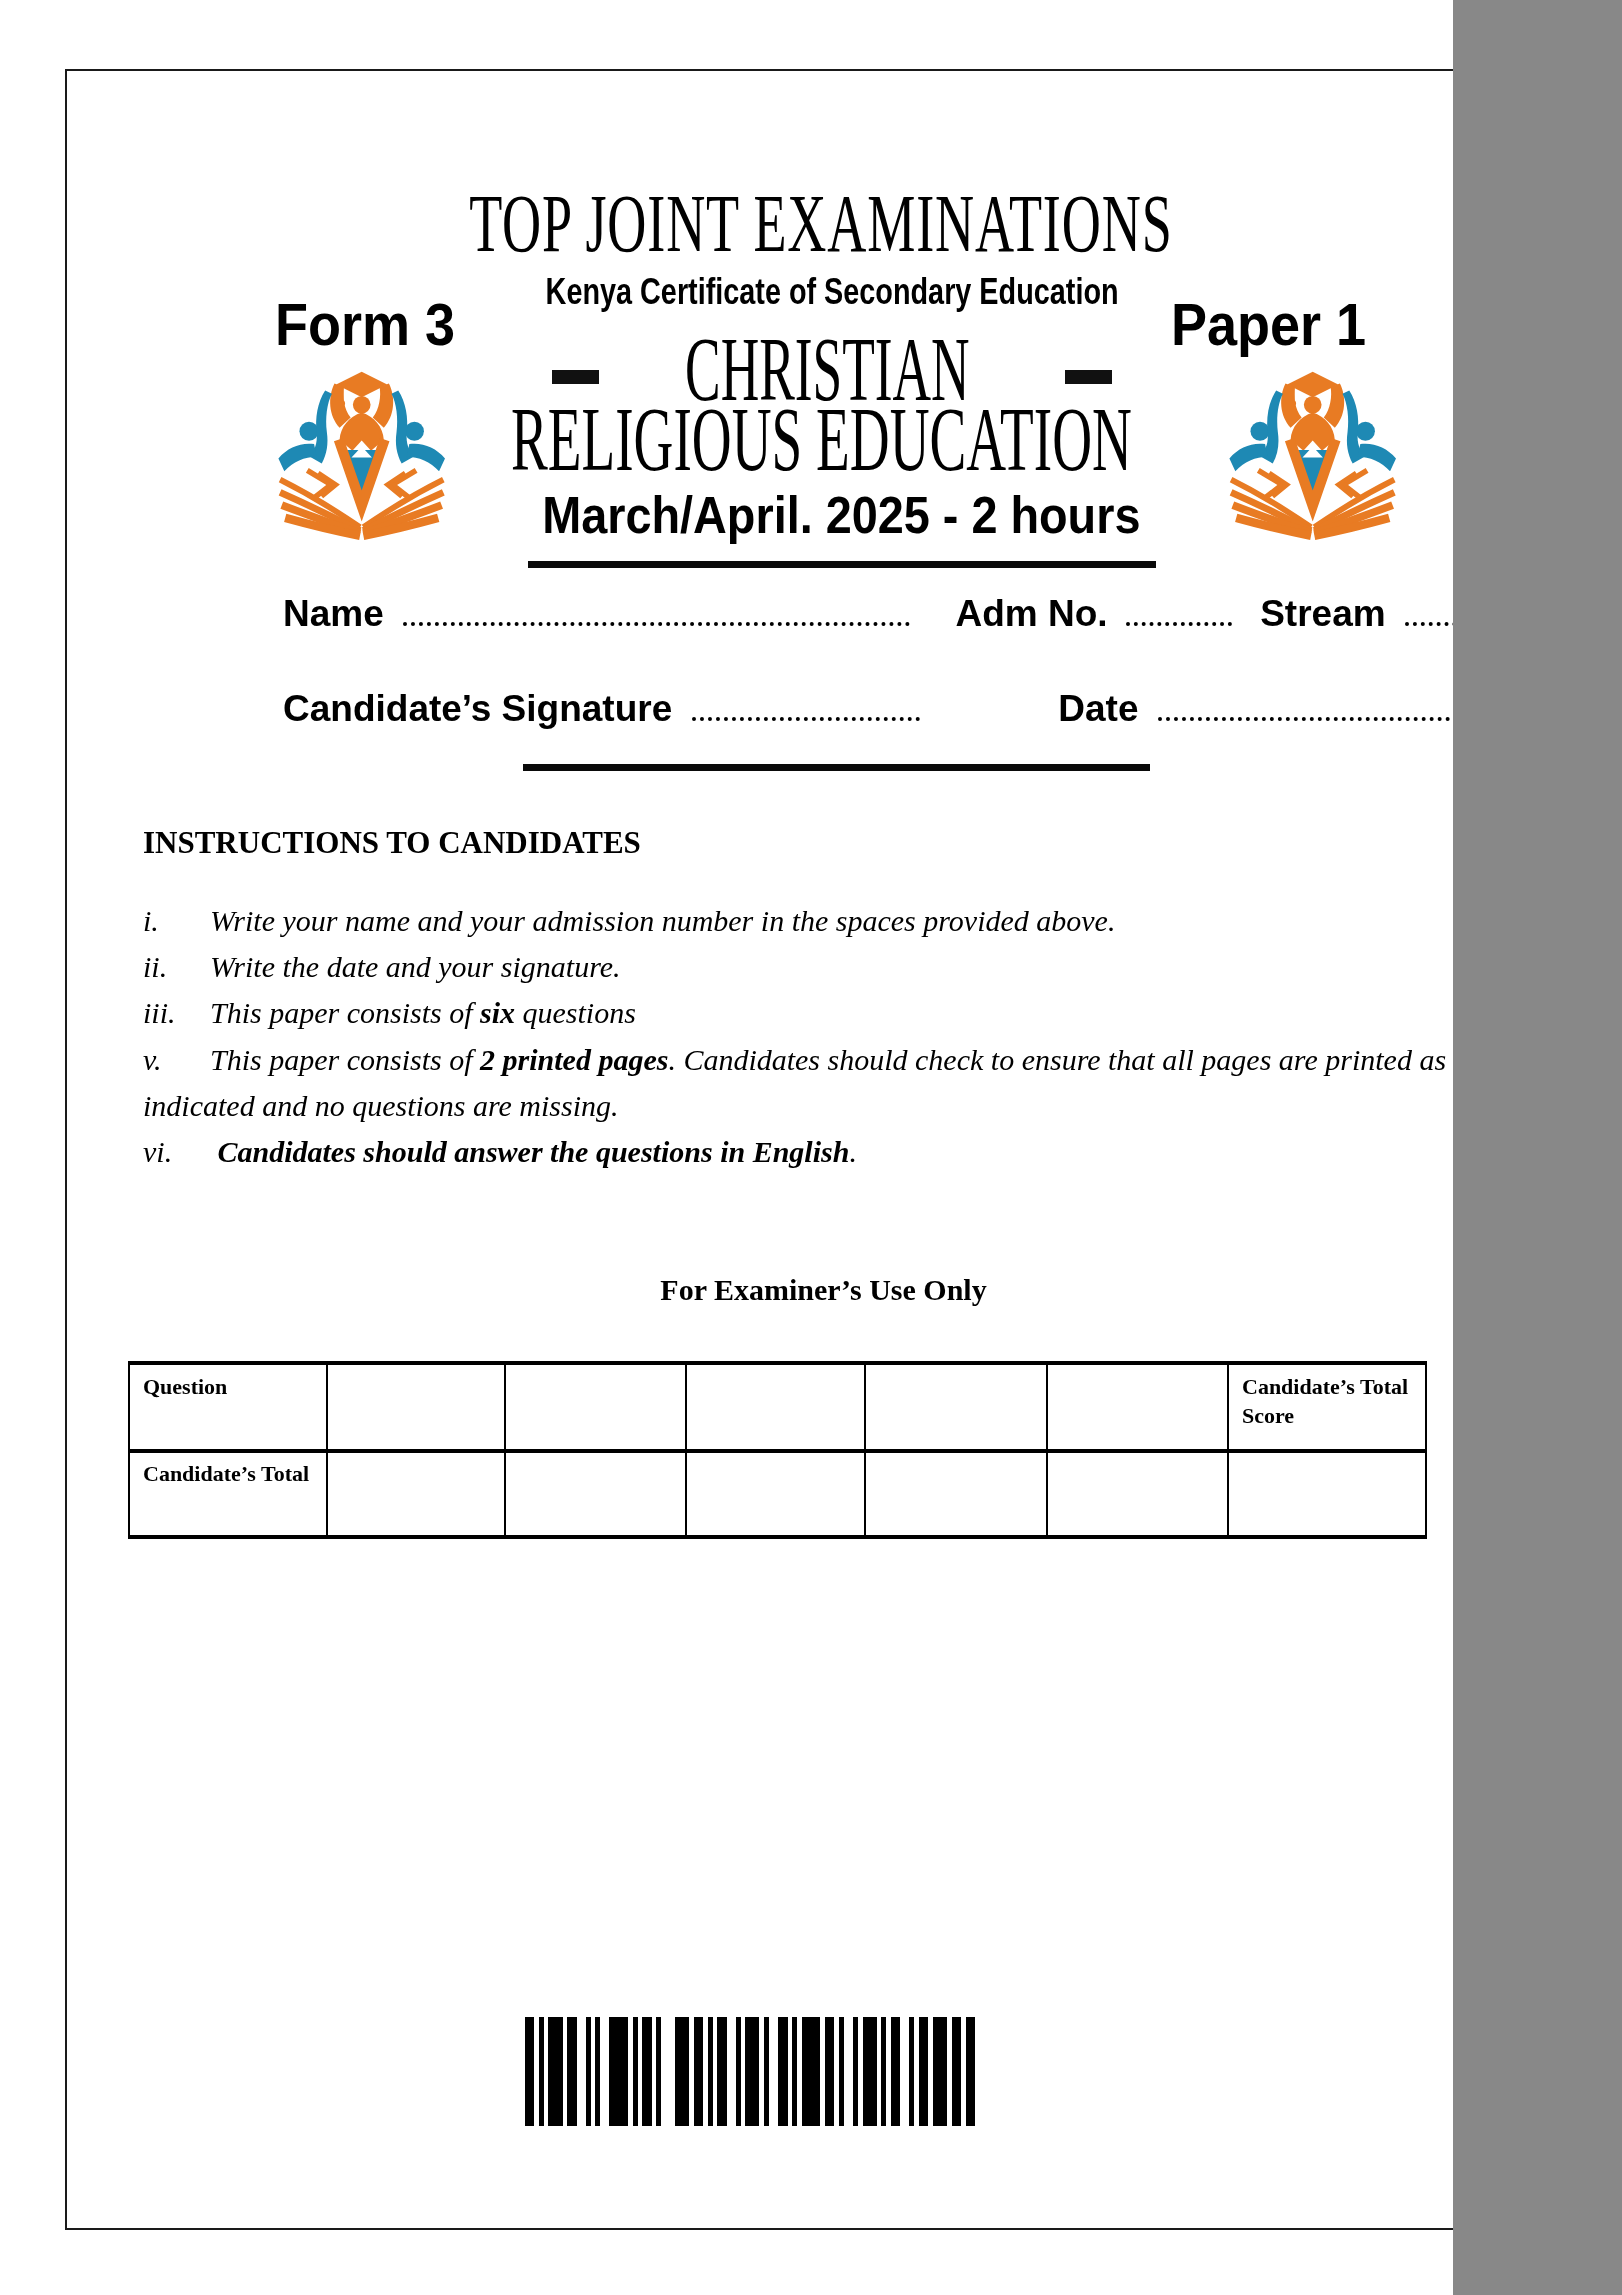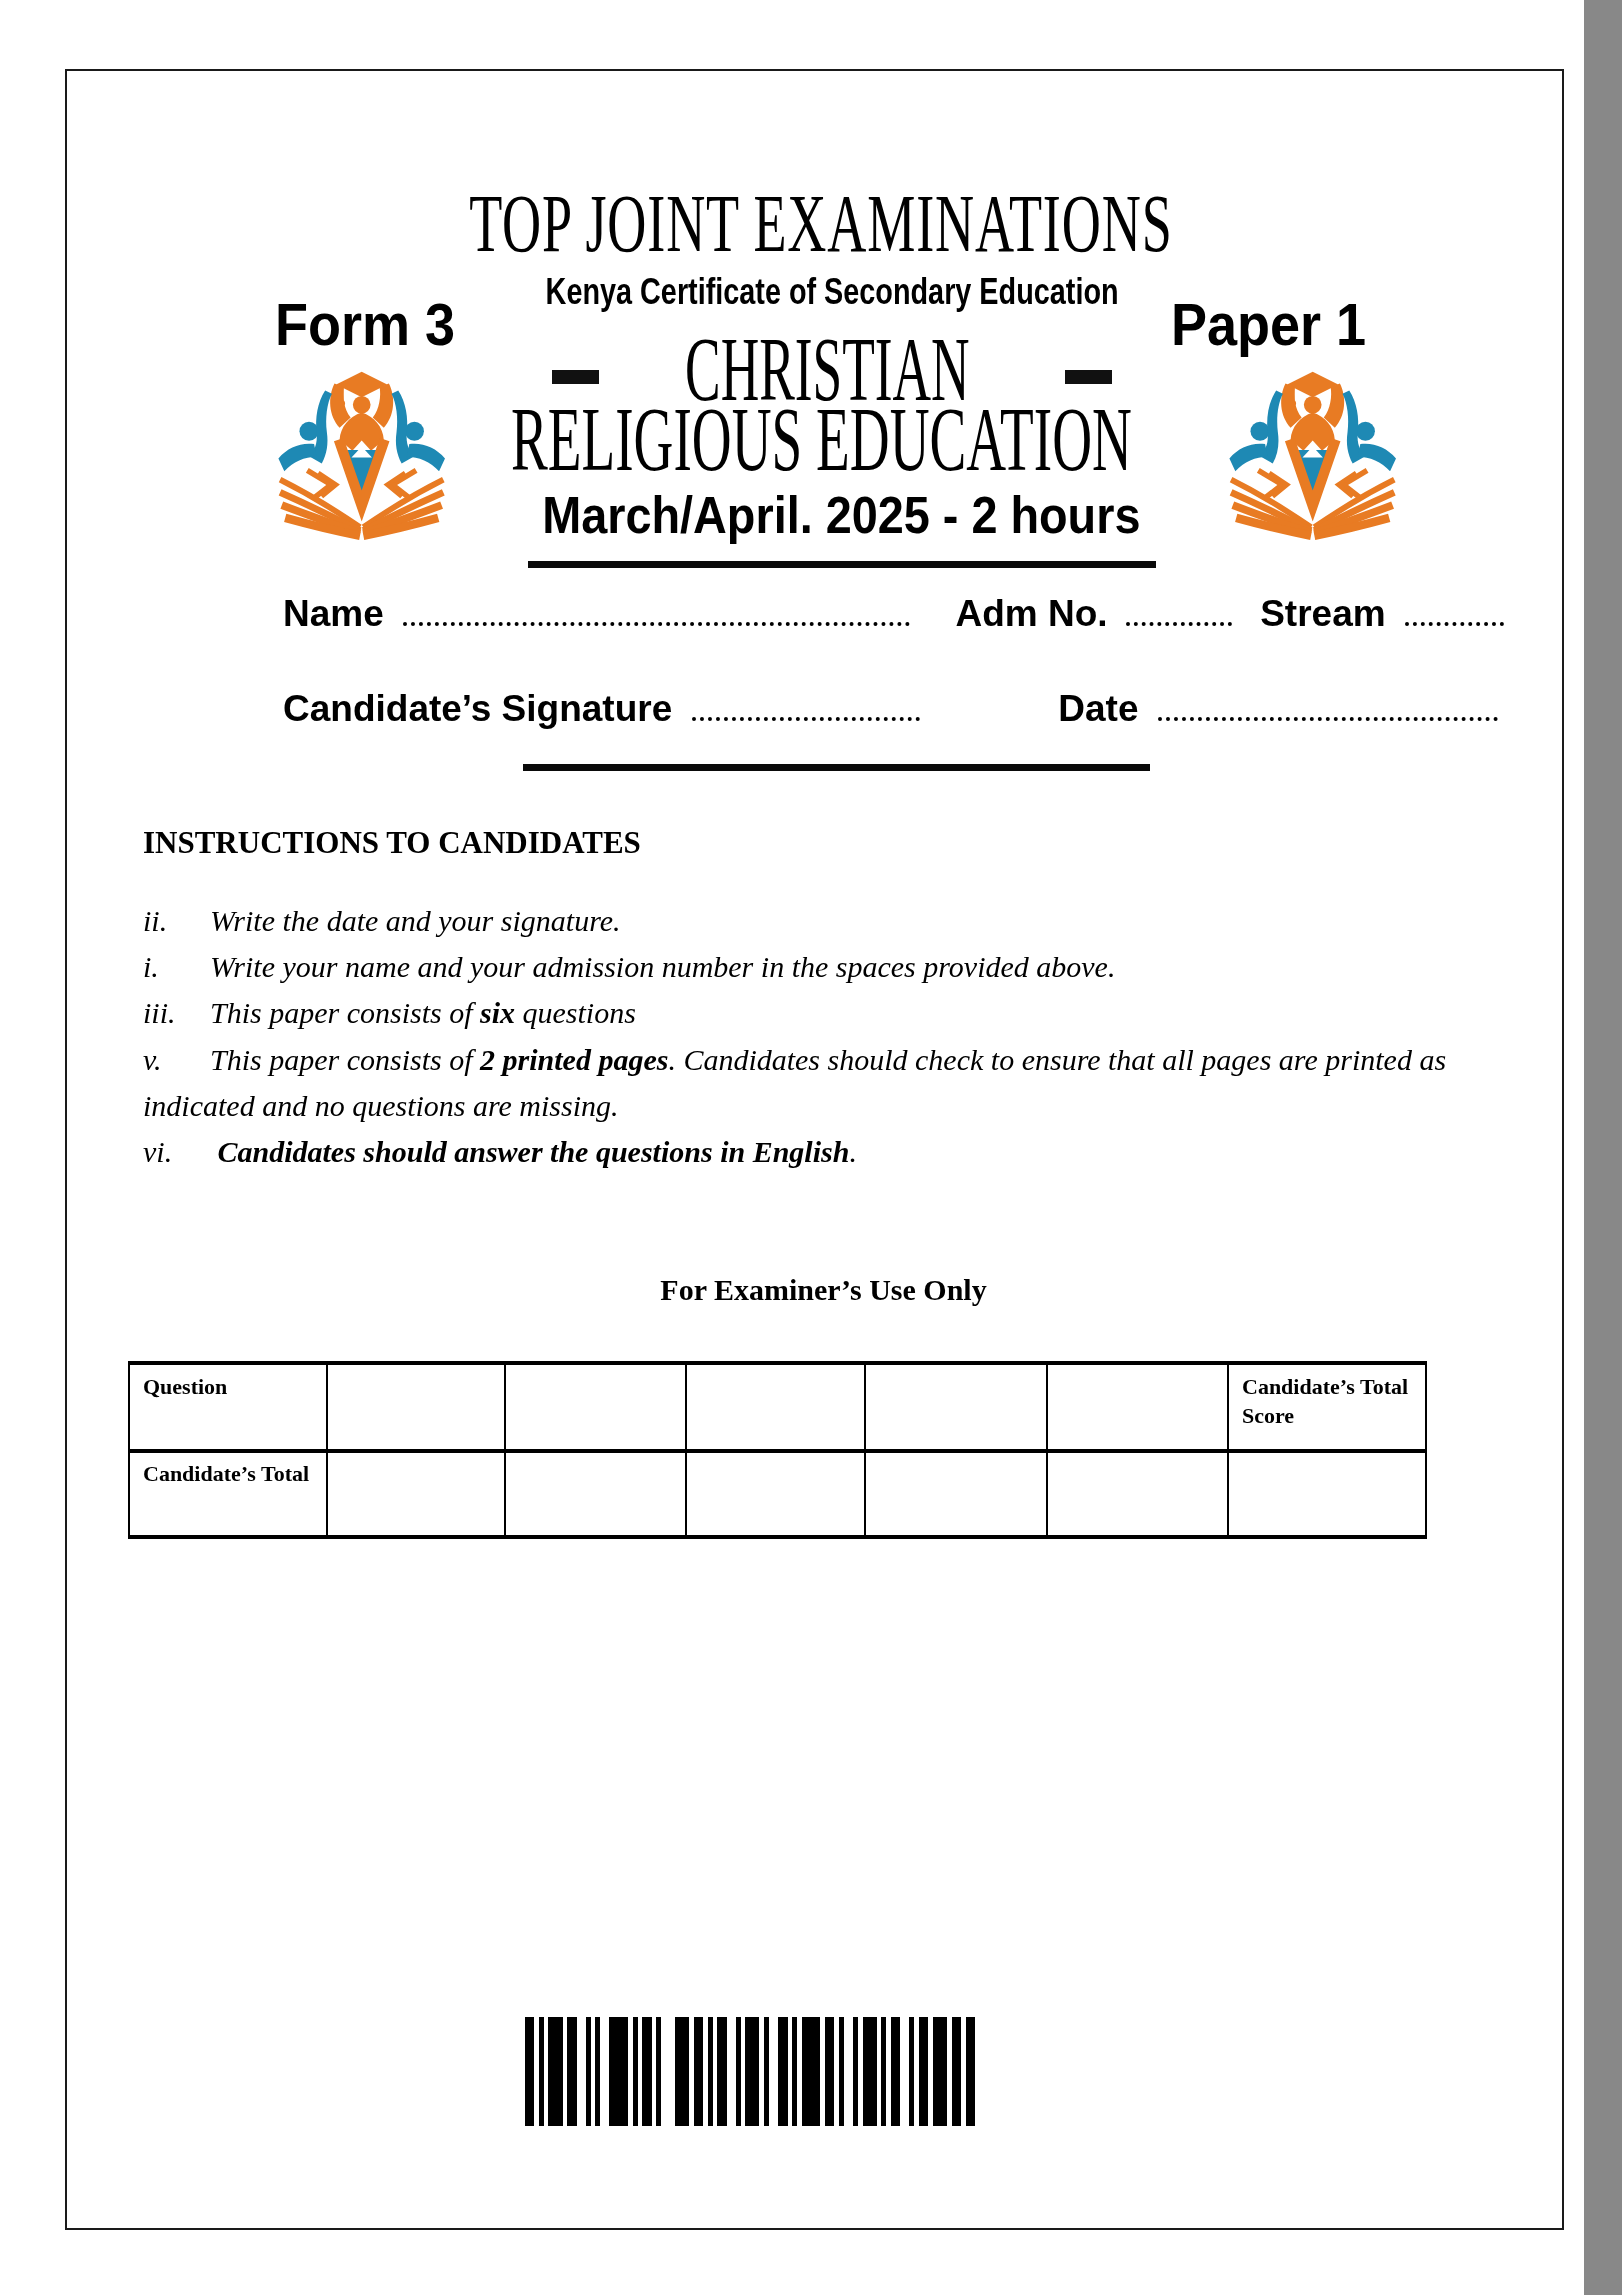--- a/index.html
+++ b/index.html
@@ -1,16 +1,16 @@
 <!DOCTYPE html>
 <html style="font-size:10.5px"><head>
 <meta charset="utf-8">
 <style>
   html,body{margin:0;padding:0;background:#888;}
-  .page{position:relative;width:1584px;height:2295px;background:#ffffff;overflow:hidden;
+  .page{position:relative;width:1453px;height:2295px;background:#ffffff;overflow:hidden;
         font-family:"Liberation Serif",serif;color:#000;}
   .frame{position:absolute;left:65px;top:69px;width:1495px;height:2157px;border:2.6px solid #1a1a1a;}
   .abs{position:absolute;}
   .centerline{left:12px;width:1623px;text-align:center;line-height:1;white-space:nowrap;}
   .cond{display:inline-block;transform-origin:center;}
   .cond-l{display:inline-block;transform-origin:left center;}
   .serif-title{font-family:"Liberation Serif",serif;font-weight:400;}
   .sans-bold{font-family:"Liberation Sans",sans-serif;font-weight:700;}
   .exam-title{top:183px;left:9.8px;font-size:82px;letter-spacing:1.3px;}
   .exam-sub{top:274px;left:21px;font-size:36px;}
@@ -119,22 +119,22 @@
     <span class="leader" style="width:228px;margin-left:9.2px;"></span>
     <span style="display:inline-block;width:118px;"></span>
     <span>Date</span>
     <span class="leader" style="width:340px;margin-left:9.2px;"></span>
   </div>
 
   <div class="rule" style="left:523px;top:764px;width:627px;height:7.2px;"></div>
 
   <div class="abs instr-head">INSTRUCTIONS TO CANDIDATES</div>
   <div class="abs instr-list">
+      <div class="instruction-item"><span class="inum">i.</span><span>Write your name and your admission number in the spaces provided above.</span></div>
       <div class="instruction-item"><span class="inum">ii.</span><span>Write the date and your signature.</span></div>
-      <div class="instruction-item"><span class="inum">i.</span><span>Write your name and your admission number in the spaces provided above.</span></div>
       <div class="instruction-item"><span class="inum">iii.</span><span>This paper consists of </span><span class="b">six</span><span> questions</span></div>
       <div class="instruction-item"><span class="inum">v.</span><span>This paper consists of </span><span class="b">2 printed pages</span><span>. Candidates should check to ensure that all pages are printed as indicated and no questions are missing.</span></div>
       <div class="instruction-item"><span class="inum">vi.</span><span> </span><span class="b">Candidates should answer the questions in English</span><span>.</span></div>
     </div>
 
   <div class="abs centerline exam-caption" style="top:1275px;">For Examiner’s Use Only</div>
   <table class="examiner">
     <colgroup>
       <col style="width:198px">
         <col style="width:178px">

